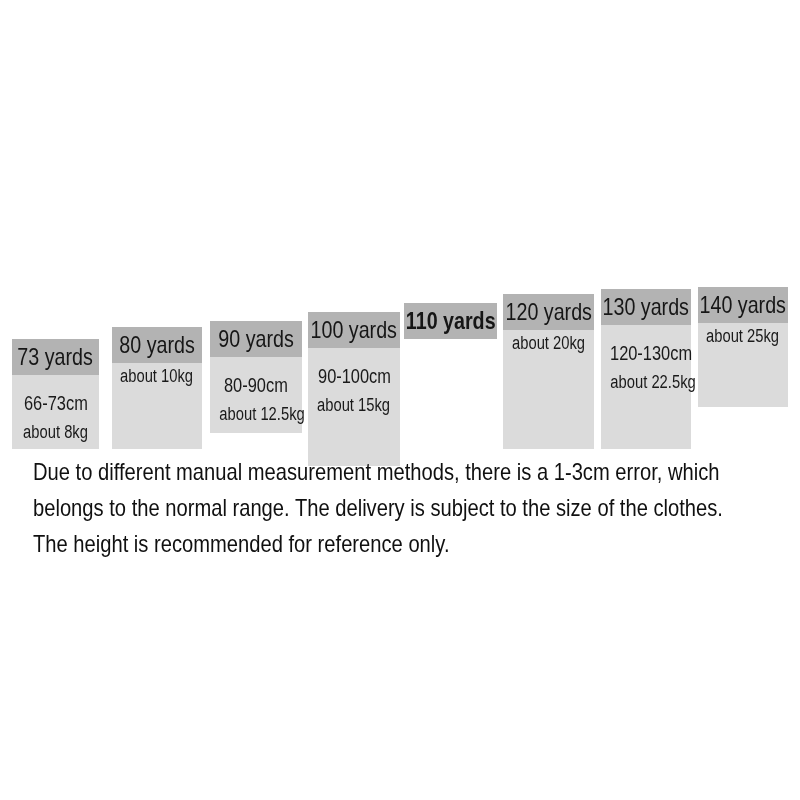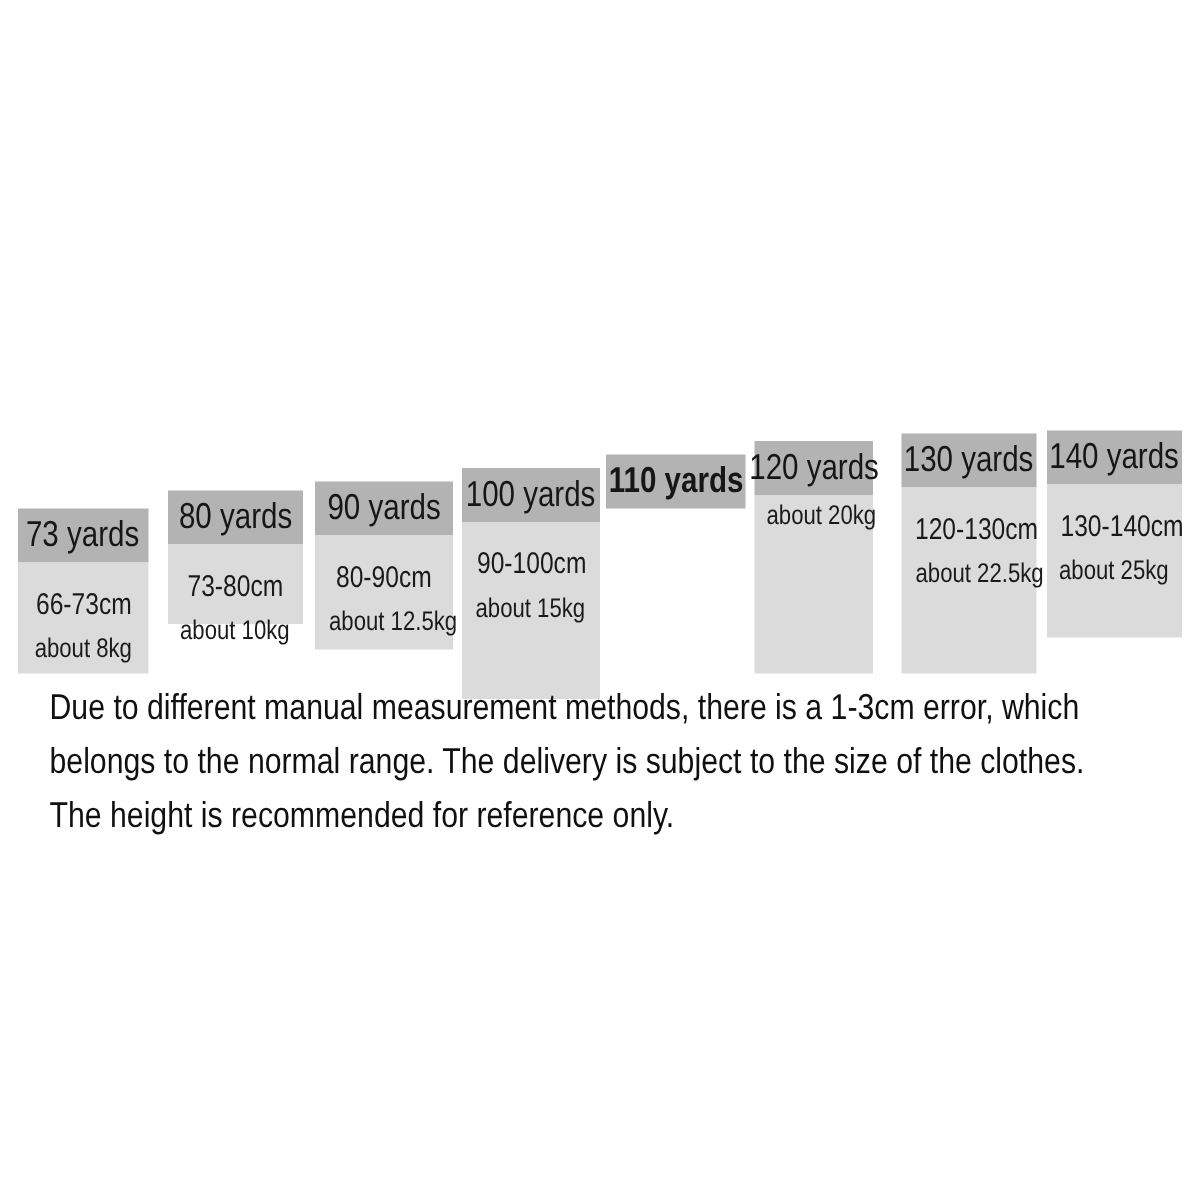--- a/index.html
+++ b/index.html
@@ -29,27 +29,27 @@
   .cm { font-size: 20px; line-height: 32px; padding-top: 12px; }
   .kg { font-size: 18px; line-height: 26px; }
   .scx {
     display: inline-block;
     transform: scaleX(0.82);
     transform-origin: 50% 50%;
     white-space: nowrap;
   }
   
   .c1 { left: 12px;  top: 339px; width: 87px; height: 110px; }
-  .c2 { left: 112px; top: 327px; width: 90px; height: 89px; }
+  .c2 { left: 112px; top: 327px; width: 90px; height: 122px; }
   .c3 { left: 210px; top: 321px; width: 92px; height: 112px; }
   .c4 { left: 308px; top: 312px; width: 92px; height: 154px; }
   .c5 { left: 404px; top: 303px; width: 93px; height: 146px; font-weight: bold; }
-  .c6 { left: 503px; top: 294px; width: 79px; height: 155px; border-radius: 17px; }
+  .c6 { left: 503px; top: 294px; width: 91px; height: 155px; border-radius: 17px; }
   .c7 { left: 601px; top: 289px; width: 90px; height: 160px; }
-  .c8 { left: 698px; top: 287px; width: 90px; height: 138px; }
+  .c8 { left: 698px; top: 287px; width: 90px; height: 120px; }
   .disclaimer {
     position: absolute;
     left: 33px;
     top: 454px;
     font-size: 24px;
     line-height: 36px;
     color: #101010;
   }
   .dline {
     white-space: nowrap;
@@ -68,21 +68,20 @@
     <div class="cm"><span class="scx">66-73cm</span></div>
     <div class="kg"><span class="scx">about 8kg</span></div>
   </div>
 </div>
 
 <div class="col c2">
   <div class="hd">
       <span class="scx">80 yards</span>
     </div>
   <div class="bd">
-    <div class="cm"><span class="scx">73-80cm</span></div>
     <div class="kg"><span class="scx">about 10kg</span></div>
   </div>
 </div>
 
 <div class="col c3">
   <div class="hd">
       <span class="scx">90 yards</span>
     </div>
   <div class="bd">
     <div class="cm"><span class="scx">80-90cm</span></div>
@@ -123,21 +122,20 @@
     <div class="cm"><span class="scx">120-130cm</span></div>
     <div class="kg"><span class="scx">about 22.5kg</span></div>
   </div>
 </div>
 
 <div class="col c8">
   <div class="hd">
       <span class="scx">140 yards</span>
     </div>
   <div class="bd">
-    <div class="cm"><span class="scx">130-140cm</span></div>
     <div class="kg"><span class="scx">about 25kg</span></div>
   </div>
 </div>
 
 <div class="disclaimer">
   <div class="dline">Due to different manual measurement methods, there is a 1-3cm error, which</div>
   <div class="dline">belongs to the normal range. The delivery is subject to the size of the clothes.</div>
   <div class="dline">The height is recommended for reference only.</div>
 </div>
 

